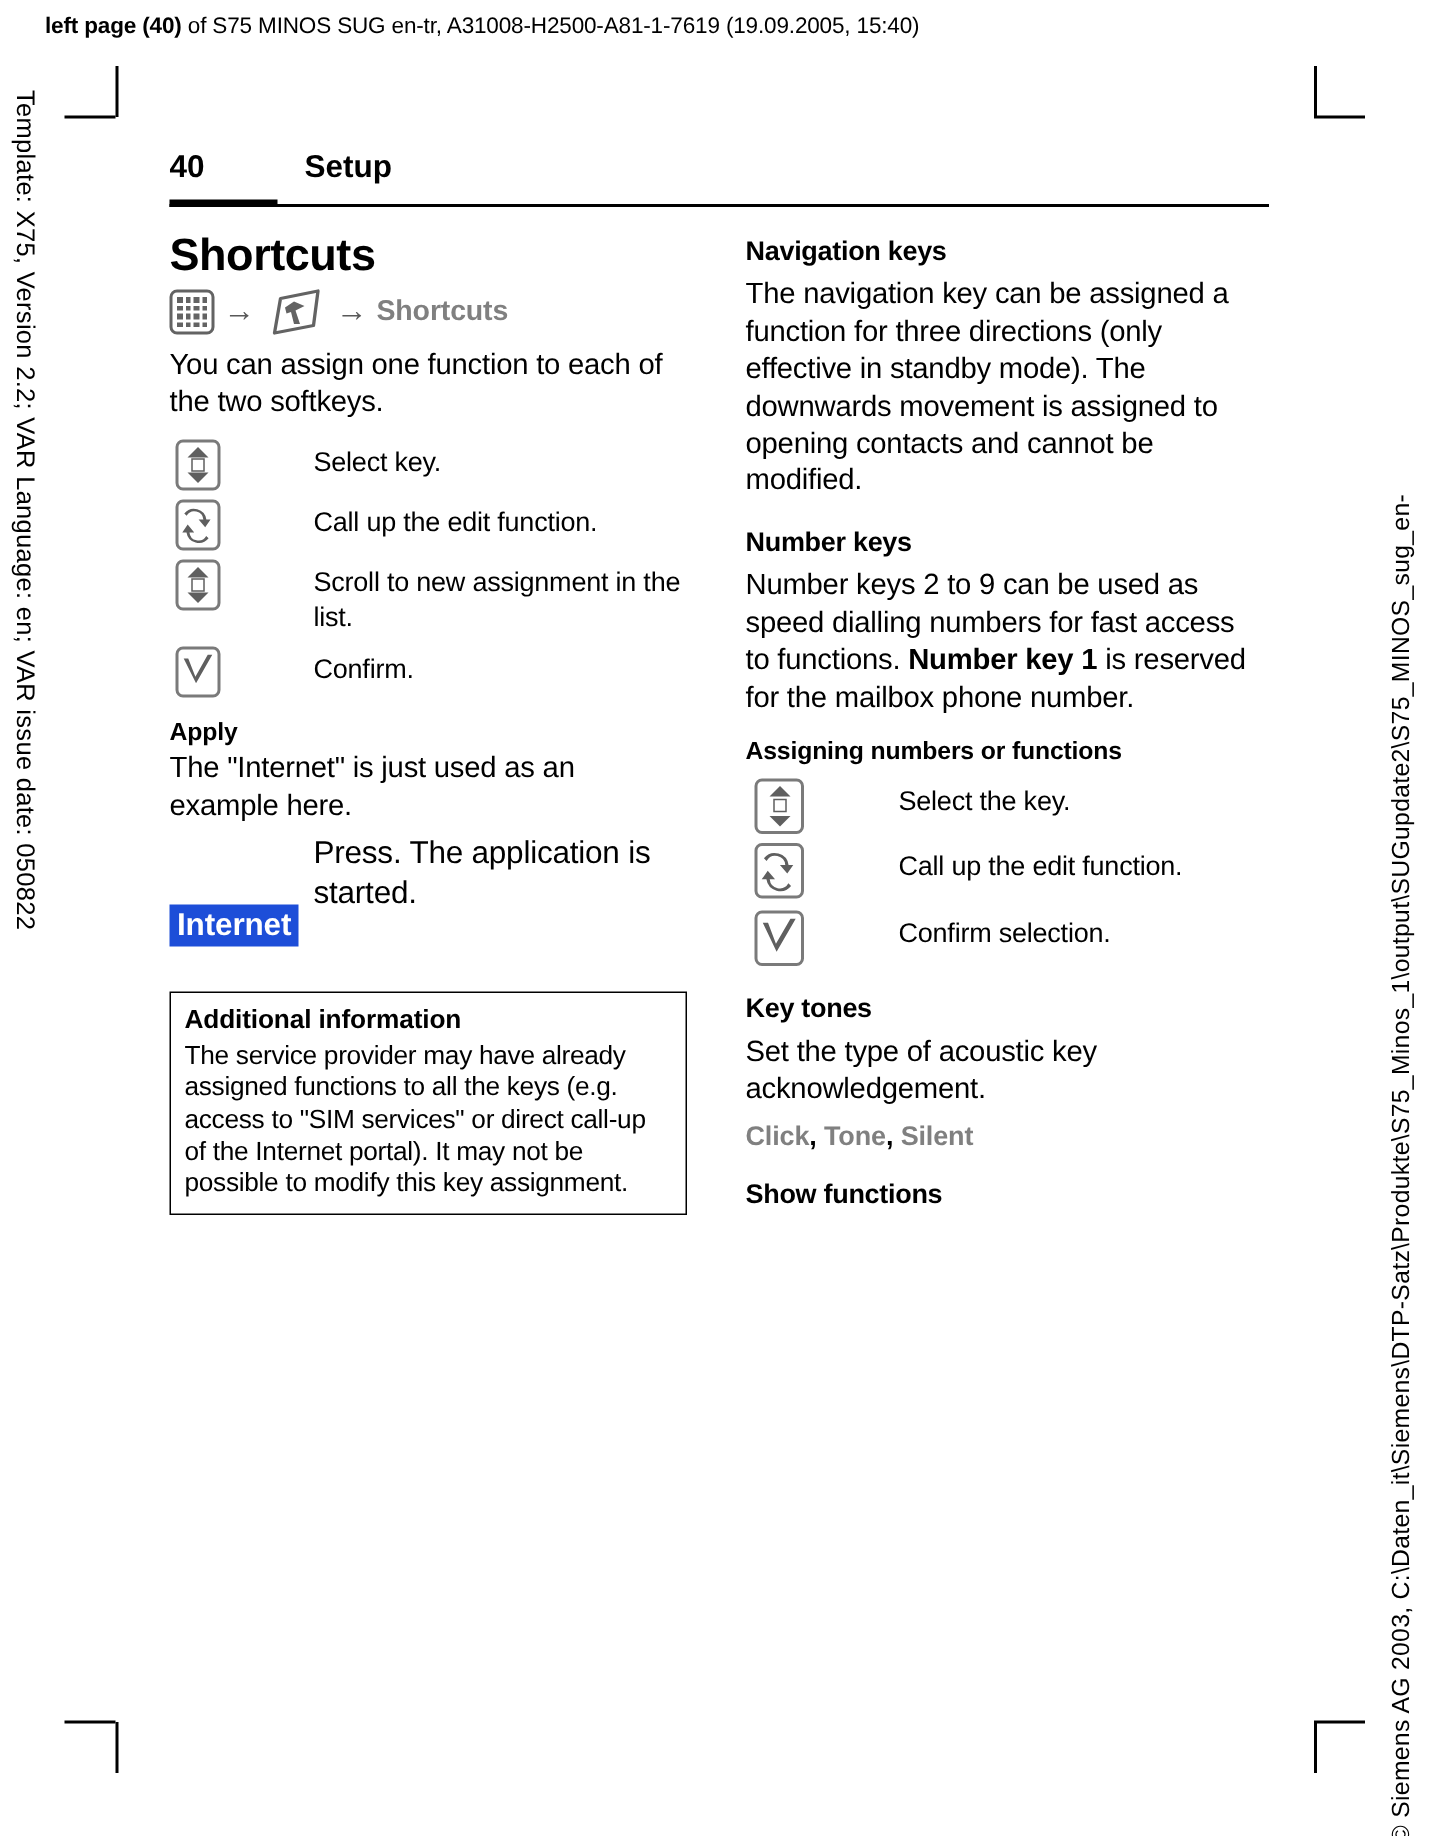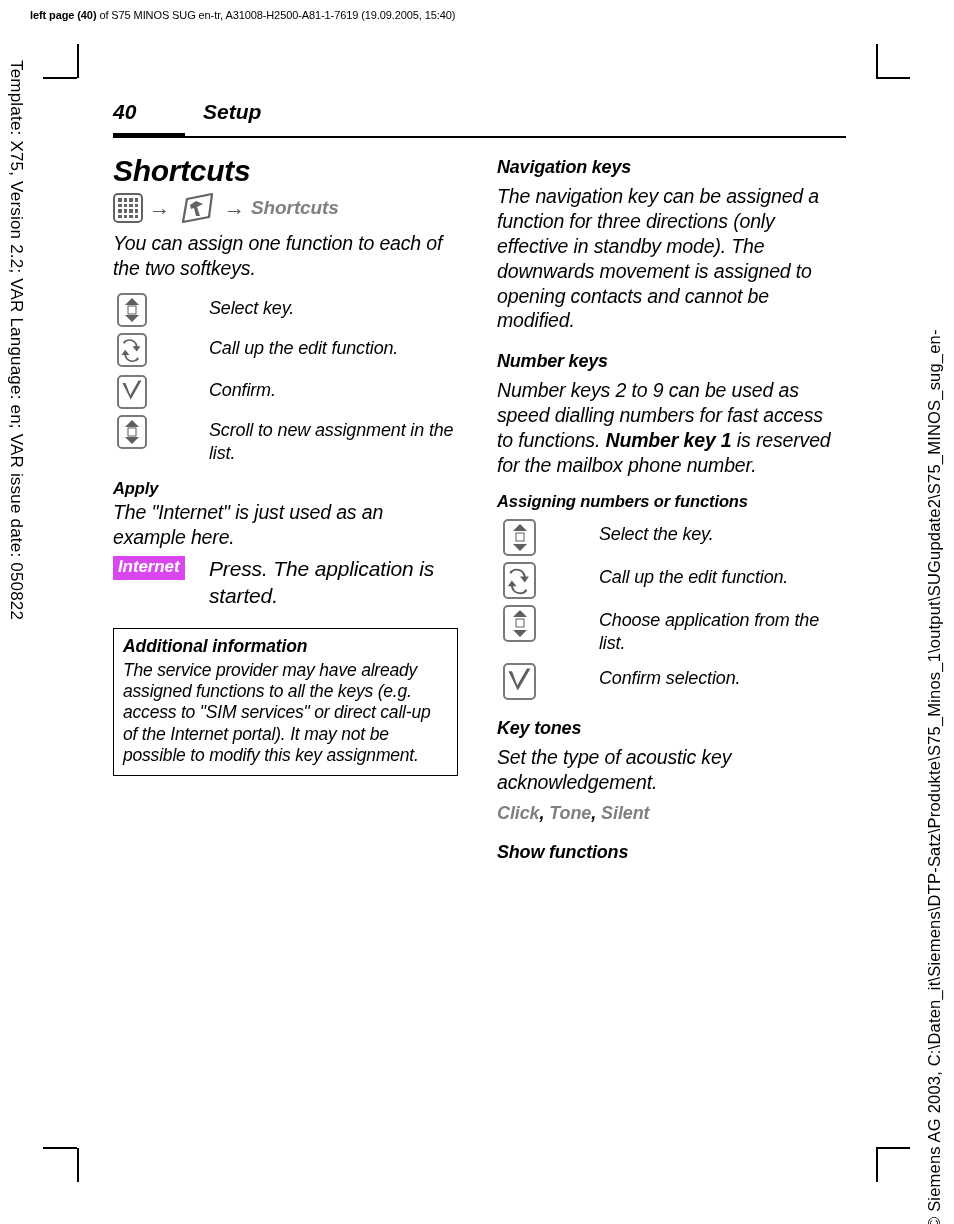--- a/index.html
+++ b/index.html
@@ -15,21 +15,21 @@
     font-family: "Liberation Sans", sans-serif;
     color: #000;
     -webkit-font-smoothing: antialiased;
   }
 
   
   .proof-header {
     position: absolute;
     left: 30px;
     top: 9px;
-    font-size: 11px;
+    font-size: 15px;
     letter-spacing: -0.1px;
     white-space: nowrap;
   }
   .proof-header .bold { font-weight: bold; }
 
   
   .crop {
     position: absolute;
     background: #000;
   }
@@ -56,21 +56,20 @@
     transform: rotate(-90deg) translate(0, -10px);
     font-size: 16.5px;
   }
 
   
   .page {
     position: absolute;
     left: 113px;
     top: 100px;
     width: 733px;
-    font-style: italic;
   }
 
   
   .runhead {
     position: relative;
     height: 40px;
   }
   .runhead .pagenum {
     position: absolute;
     left: 0;
@@ -260,38 +259,39 @@
     display: flex;
     align-items: flex-start;
     margin-top: 6px;
   }
   .softrow .badgecell {
     width: 96px;
     flex: 0 0 96px;
   }
   .badge {
     display: inline-block;
-    background: #d946ef;
+    background: #1d4ed8;
     color: #ffffff;
     font-weight: bold;
-    font-size: 17px;
+    font-size: 21px;
     padding: 2px 5px 3px 5px;
     letter-spacing: -0.1px;
     line-height: 1.1;
+    margin-top: 47px;
   }
   .softrow .softtext {
     font-size: 21px;
     line-height: 1.28;
     letter-spacing: -0.15px;
   }
 
   
   .infobox {
     border: 1.5px solid #000;
-    margin-top: 18px;
+    margin-top: 30px;
     padding: 7px 9px 9px 9px;
     box-sizing: border-box;
     width: 345px;
   }
   .infobox .ib-title {
     font-size: 17.5px;
     font-weight: bold;
     margin-bottom: 3px;
     letter-spacing: -0.1px;
   }
@@ -385,40 +385,40 @@
           <span class="key">
             <svg class="check" viewBox="0 0 30 34" xmlns="http://www.w3.org/2000/svg">
               <path d="M9 9 A7.5 7.5 0 0 1 23 12 L19 12 L24.5 18.5 L29 12 L25.5 12 A10.5 10.5 0 0 0 7 7 Z" fill="#5f5f5f" transform="translate(-2,2) scale(0.92)"></path>
               <path d="M21 25 A7.5 7.5 0 0 1 7 22 L11 22 L5.5 15.5 L1 22 L4.5 22 A10.5 10.5 0 0 0 23 27 Z" fill="#5f5f5f" transform="translate(2,0) scale(0.92) translate(0,3)"></path>
             </svg>
           </span>
         </span>
         <span class="keytext">Call up the edit function.</span>
       </div>
 
+      <div class="keyrow">
+        <span class="keycell">
+          <span class="key">
+            <span class="tri-up"></span>
+              <span class="sq"></span>
+              <span class="tri-dn"></span>
+          </span>
+        </span>
+        <span class="keytext">Scroll to new assignment in the list.</span>
+      </div>
+
       <div class="keyrow" style="margin-top:8px;">
         <span class="keycell">
           <span class="key">
             <svg class="check" viewBox="0 0 30 34" xmlns="http://www.w3.org/2000/svg">
               <path d="M4 7 L13.5 26 L26 4 L22.5 4 L13 21 L7.5 7 Z" fill="#5f5f5f"></path>
             </svg>
           </span>
         </span>
         <span class="keytext">Confirm.</span>
-      </div>
-
-      <div class="keyrow">
-        <span class="keycell">
-          <span class="key">
-            <span class="tri-up"></span>
-              <span class="sq"></span>
-              <span class="tri-dn"></span>
-          </span>
-        </span>
-        <span class="keytext">Scroll to new assignment in the list.</span>
       </div>
 
       <h3 class="subhead">Apply</h3>
       <p class="body">The "Internet" is just used as an example here.</p>
 
       <div class="softrow">
         <span class="badgecell">
           <span class="badge">Internet</span>
         </span>
         <span class="softtext">Press. The application is started.</span>
@@ -459,30 +459,20 @@
           <span class="key">
             <svg class="check" viewBox="0 0 30 34" xmlns="http://www.w3.org/2000/svg">
               <path d="M9 9 A7.5 7.5 0 0 1 23 12 L19 12 L24.5 18.5 L29 12 L25.5 12 A10.5 10.5 0 0 0 7 7 Z" fill="#5f5f5f" transform="translate(-2,2) scale(0.92)"></path>
               <path d="M21 25 A7.5 7.5 0 0 1 7 22 L11 22 L5.5 15.5 L1 22 L4.5 22 A10.5 10.5 0 0 0 23 27 Z" fill="#5f5f5f" transform="translate(2,0) scale(0.92) translate(0,3)"></path>
             </svg>
           </span>
         </span>
         <span class="keytext">Call up the edit function.</span>
       </div>
 
-      <div class="keyrow">
-        <span class="keycell">
-          <span class="key">
-            <span class="tri-up"></span>
-              <span class="sq"></span>
-              <span class="tri-dn"></span>
-          </span>
-        </span>
-        <span class="keytext">Choose application from the list.</span>
-      </div>
 
       <div class="keyrow" style="margin-top:8px;">
         <span class="keycell">
           <span class="key">
             <svg class="check" viewBox="0 0 33 37" xmlns="http://www.w3.org/2000/svg">
               <path d="M4 7 L14.5 29 L29 4 L25 4 L14 23 L8 7 Z" fill="#5f5f5f"></path>
             </svg>
           </span>
         </span>
         <span class="keytext">Confirm selection.</span>

